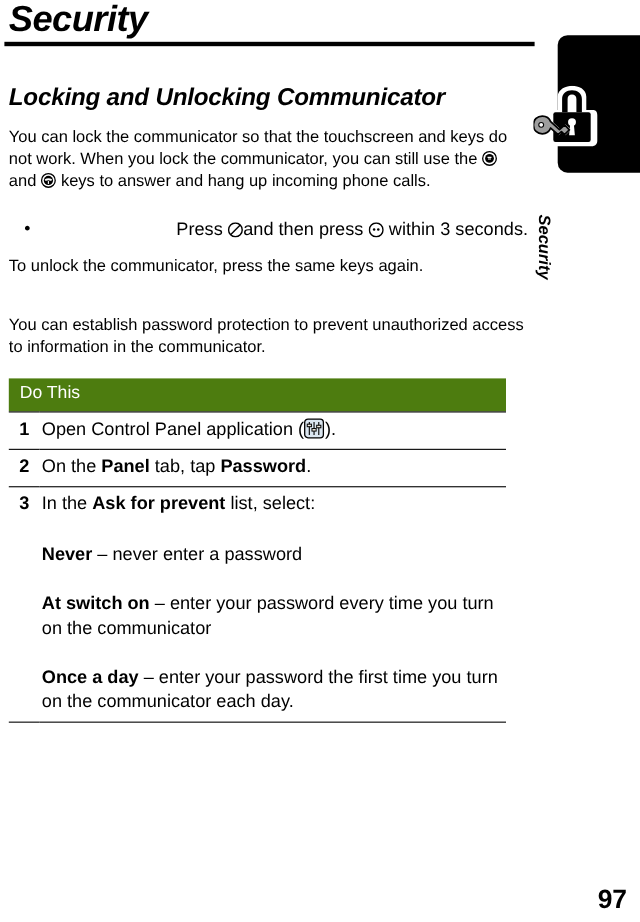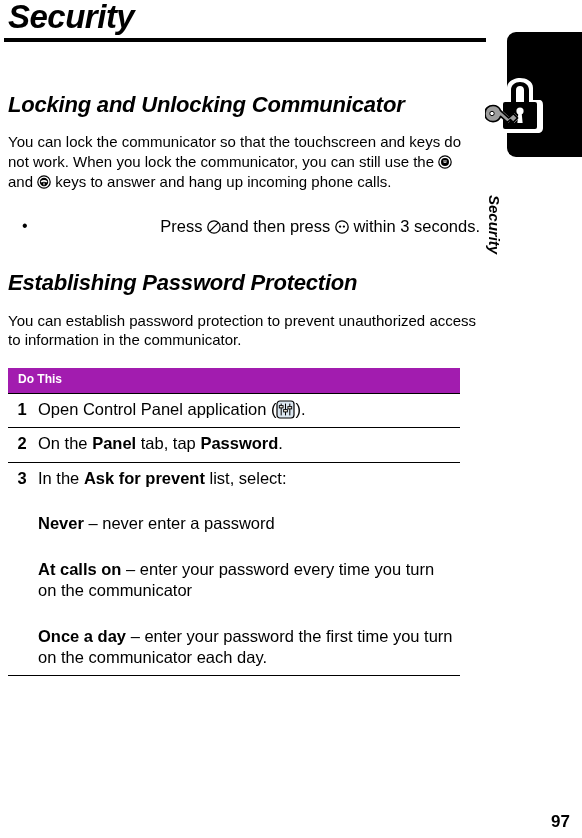--- a/index.html
+++ b/index.html
@@ -63,21 +63,21 @@
     color: #000000;
     transform: rotate(90deg);
     transform-origin: 0 0;
     white-space: nowrap;
   }
 
   
   .content {
     position: absolute;
     left: 8px;
-    top: 91px;
+    top: 74px;
     width: 472px;
   }
 
   h2.section-head {
     margin: 0;
     font-size: 22px;
     font-weight: bold;
     font-style: italic;
     line-height: 1.24;
     letter-spacing: -0.2px;
@@ -121,24 +121,24 @@
   }
   .keyicon svg { display: block; }
 
   
   .do-table {
     margin-top: 18px;
     width: 452px;
     border-collapse: collapse;
   }
   .do-table .hdr-row td {
-    background: #a21caf;
+    background: #4d7c0f;
     color: #ffffff;
-    font-size: 12px;
-    font-weight: bold;
+    font-size: 16px;
+    font-weight: normal;
     padding: 4px 0 5px 10px;
     border: none;
   }
   .do-table td {
     border-top: 1.6px solid #000000;
     vertical-align: top;
     font-size: 16.5px;
     line-height: 1.3;
   }
   .do-table .hdr-row td { border-top: none; }
@@ -163,21 +163,21 @@
     width: 19px;
     height: 19px;
   }
   .cp-icon svg { display: block; }
 
   
   .page-num {
     position: absolute;
     right: 12px;
     bottom: 6px;
-    font-size: 17px;
+    font-size: 24px;
     font-weight: bold;
   }
 </style>
 </head>
 <body>
 
 <div class="page-title">Security</div>
 <div class="title-rule"></div>
 
 <div class="side-tab"></div>
@@ -232,24 +232,24 @@
           </svg></span><span>and then press </span><span class="keyicon"><svg viewBox="0 0 14 14" width="14" height="14" xmlns="http://www.w3.org/2000/svg">
             <circle cx="7" cy="7" r="6.2" fill="none" stroke="#000" stroke-width="1.3"></circle>
             <circle cx="5.1" cy="6.6" r="1.15" fill="#000"></circle>
             <circle cx="8.9" cy="6.6" r="1.15" fill="#000"></circle>
           </svg></span><span> within 3 seconds.</span>
     </li>
   </ul>
 
   <div class="gap-b"></div>
 
+  <p class="body-text">To unlock the communicator, press the same keys again.</p>
 
   <div class="gap-d"></div>
 
-  <h2 class="section-head">Establishing Password Protection</h2>
 
   <div class="gap-a"></div>
 
   <p class="body-text">You can establish password protection to prevent unauthorized access to information in the communicator.</p>
 
   <table class="do-table">
     <tbody>
       <tr class="hdr-row">
         <td colspan="2">Do This</td>
       </tr>
@@ -279,21 +279,21 @@
       <tr class="last">
         <td class="num">3</td>
         <td class="txt">
           <div>
             <span>In the </span><b>Ask for prevent</b><span> list, select:</span>
           </div>
           <div class="sub-line">
             <b>Never</b><span> – never enter a password</span>
           </div>
           <div class="sub-line">
-            <b>At calls on</b><span> – enter your password every time you turn on the communicator</span>
+            <b>At switch on</b><span> – enter your password every time you turn on the communicator</span>
           </div>
           <div class="sub-line">
             <b>Once a day</b><span> – enter your password the first time you turn on the communicator each day.</span>
           </div>
         </td>
       </tr>
     </tbody>
   </table>
 
 </div>

